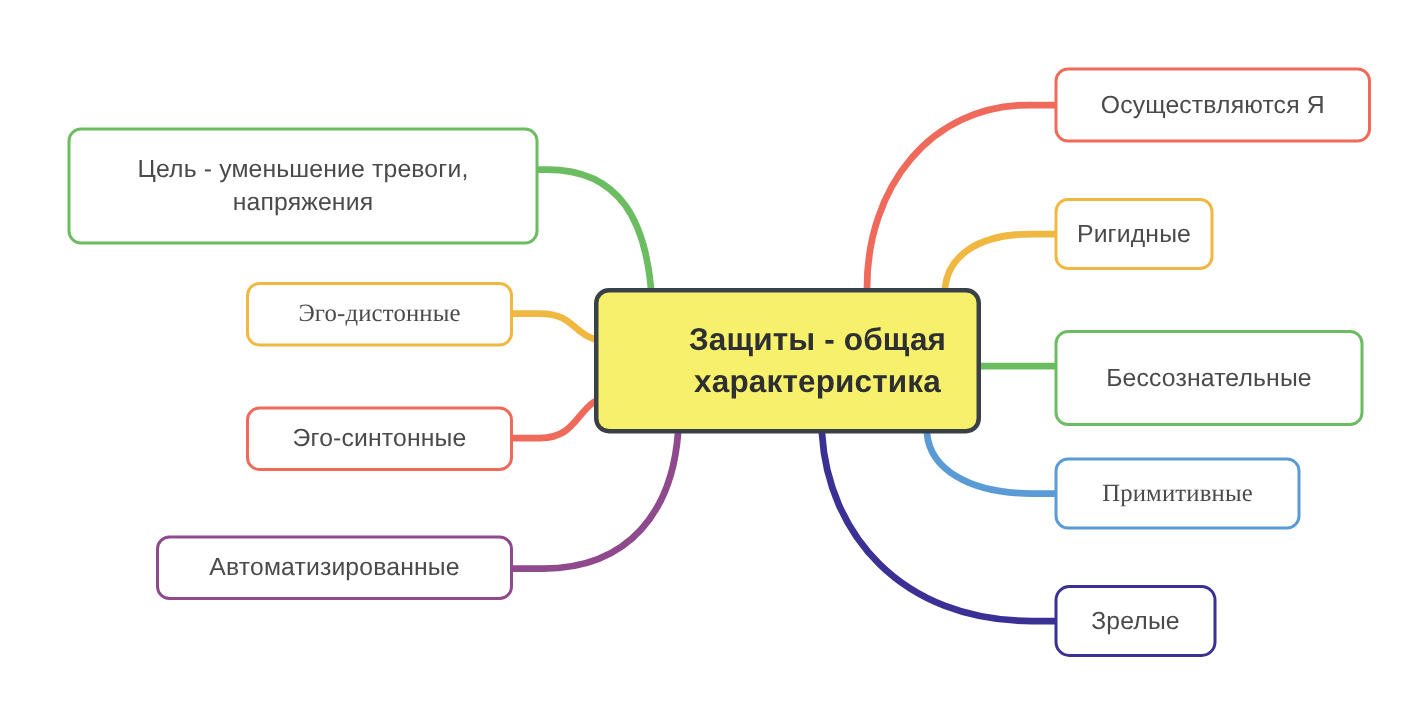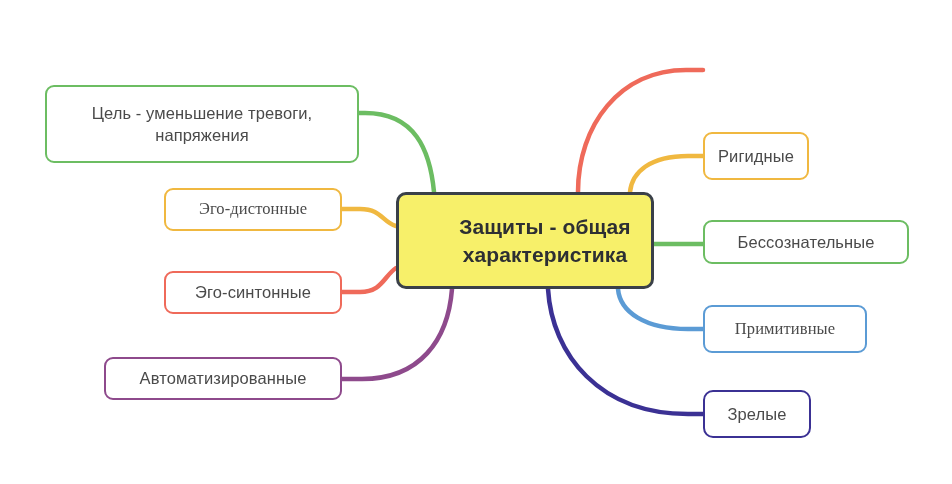--- a/index.html
+++ b/index.html
@@ -86,24 +86,27 @@
     </div>
     <div class="node" style="left: 164px; top: 188px; width: 178px; height: 43px; border-color: rgb(240, 184, 64); font-family: Liberation Serif, serif;">
       <span class="node-label">Эго-дистонные</span>
     </div>
     <div class="node" style="left: 104px; top: 357px; width: 238px; height: 43px; border-color: rgb(142, 74, 140);">
       <span class="node-label">Автоматизированные</span>
     </div>
     <div class="node" style="left: 164px; top: 271px; width: 178px; height: 43px; border-color: rgb(239, 106, 90);">
       <span class="node-label">Эго-синтонные</span>
     </div>
+    <div class="node" style="left: 703px; top: 45px; width: 211px; height: 50px; border-color: rgb(239, 106, 90);">
+      <span class="node-label">Осуществляются Я</span>
+    </div>
     <div class="node" style="left: 703px; top: 132px; width: 106px; height: 48px; border-color: rgb(240, 184, 64);">
       <span class="node-label">Ригидные</span>
     </div>
-    <div class="node" style="left: 703px; top: 220px; width: 206px; height: 44px; border-color: rgb(108, 189, 98);">
+    <div class="node" style="left: 703px; top: 220px; width: 206px; height: 64px; border-color: rgb(108, 189, 98);">
       <span class="node-label">Бессознательные</span>
     </div>
     <div class="node" style="left: 703px; top: 305px; width: 164px; height: 48px; border-color: rgb(91, 155, 213); font-family: Liberation Serif, serif;">
       <span class="node-label">Примитивные</span>
     </div>
     <div class="node" style="left: 703px; top: 390px; width: 108px; height: 48px; border-color: rgb(59, 49, 148); border-radius: 10px;">
       <span class="node-label">Зрелые</span>
     </div>
   </div>
 

